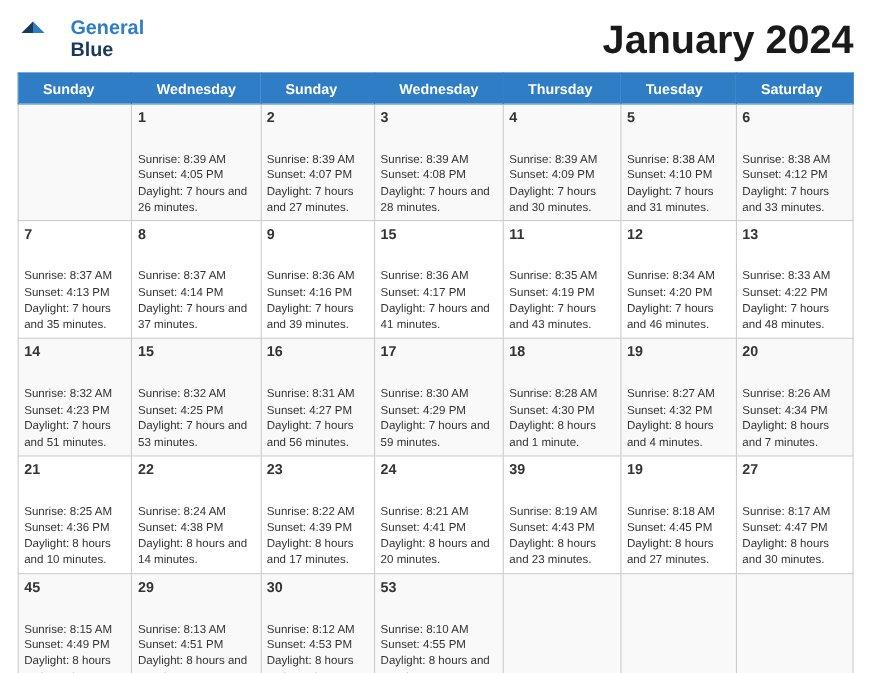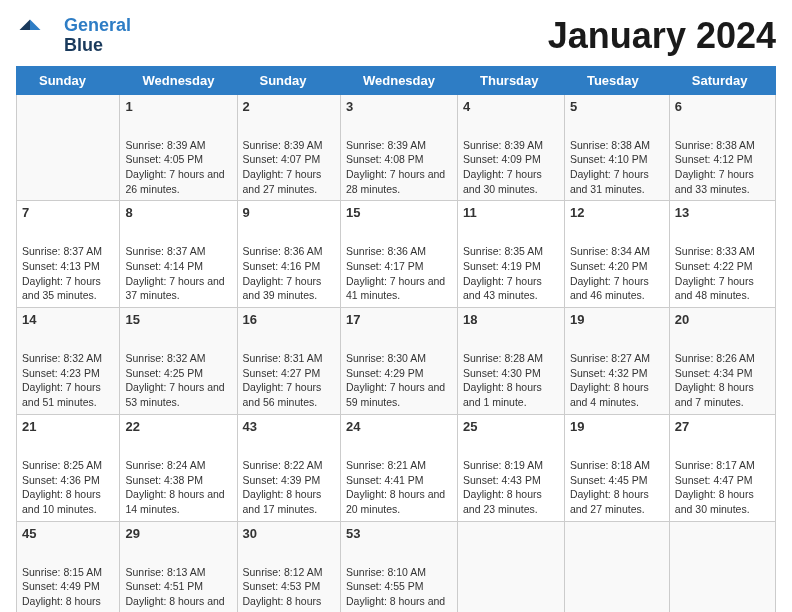--- a/index.html
+++ b/index.html
@@ -214,29 +214,29 @@
       <tr>
         <td>
           <span class="day-number">21</span>
           <div class="day-info">Sunrise: 8:25 AM<br>Sunset: 4:36 PM<br>Daylight: 8 hours and 10 minutes.</div>
         </td>
         <td>
           <span class="day-number">22</span>
           <div class="day-info">Sunrise: 8:24 AM<br>Sunset: 4:38 PM<br>Daylight: 8 hours and 14 minutes.</div>
         </td>
         <td>
-          <span class="day-number">43</span>
+          <span class="day-number">23</span>
           <div class="day-info">Sunrise: 8:22 AM<br>Sunset: 4:39 PM<br>Daylight: 8 hours and 17 minutes.</div>
         </td>
         <td>
           <span class="day-number">24</span>
           <div class="day-info">Sunrise: 8:21 AM<br>Sunset: 4:41 PM<br>Daylight: 8 hours and 20 minutes.</div>
         </td>
         <td>
-          <span class="day-number">25</span>
+          <span class="day-number">39</span>
           <div class="day-info">Sunrise: 8:19 AM<br>Sunset: 4:43 PM<br>Daylight: 8 hours and 23 minutes.</div>
         </td>
         <td>
           <span class="day-number">19</span>
           <div class="day-info">Sunrise: 8:18 AM<br>Sunset: 4:45 PM<br>Daylight: 8 hours and 27 minutes.</div>
         </td>
         <td>
           <span class="day-number">27</span>
           <div class="day-info">Sunrise: 8:17 AM<br>Sunset: 4:47 PM<br>Daylight: 8 hours and 30 minutes.</div>
         </td>

